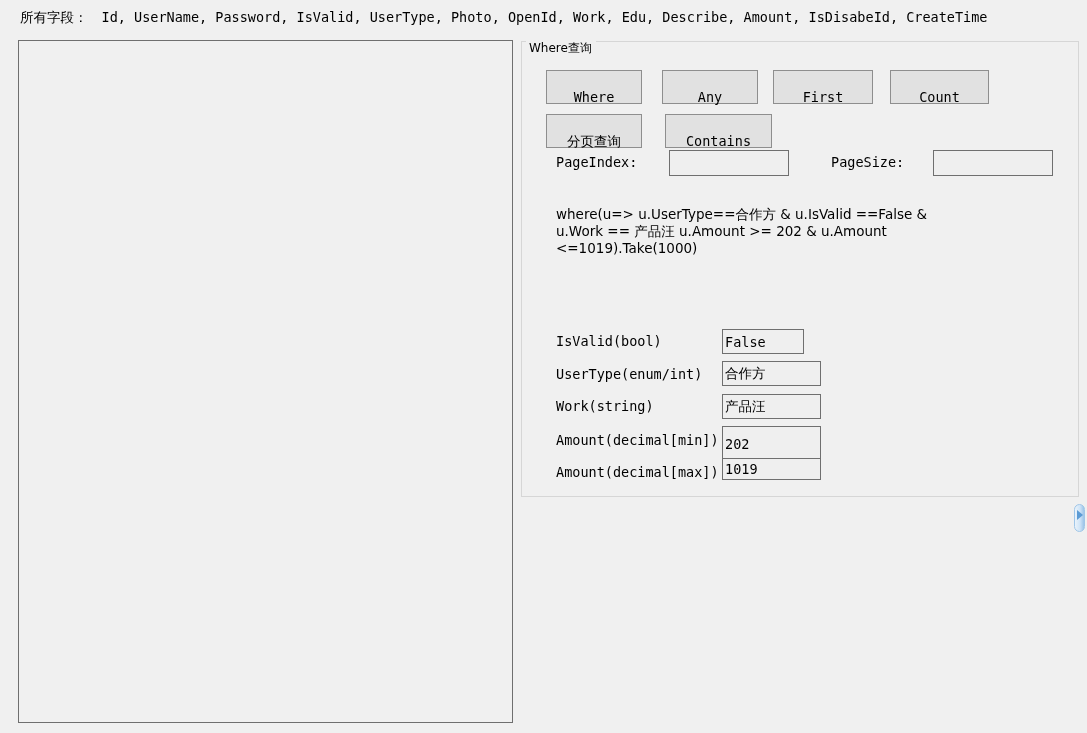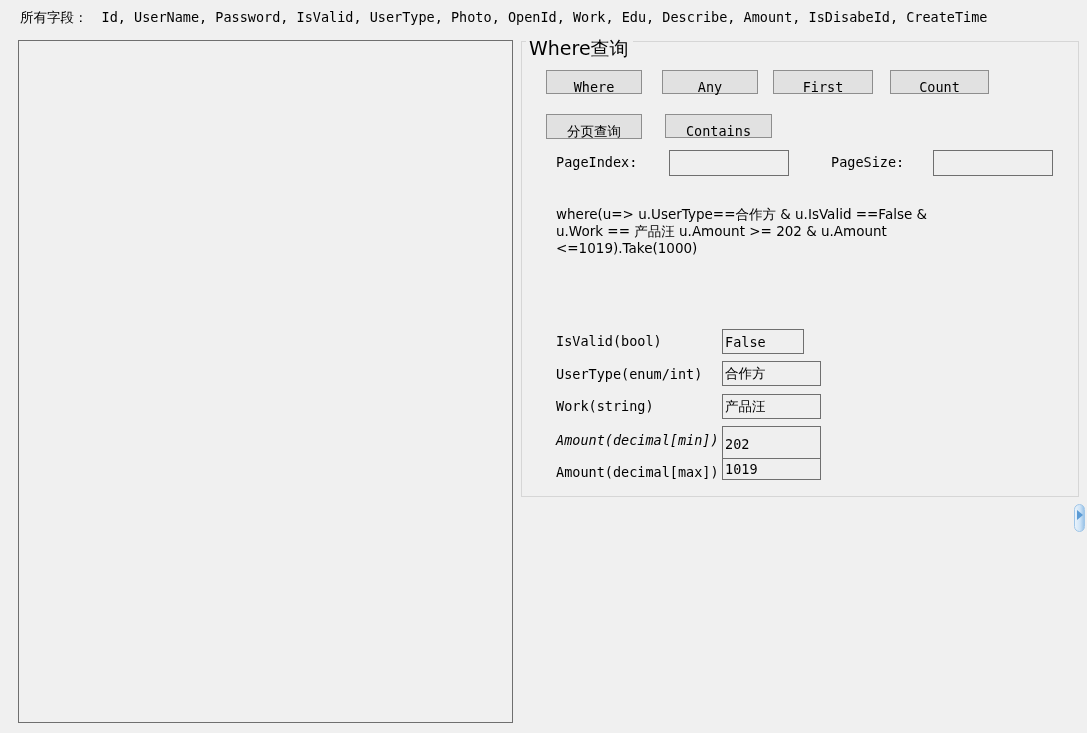--- a/index.html
+++ b/index.html
@@ -52,37 +52,37 @@
     border: 1px solid #d6d6d6;
     box-sizing: border-box;
     background: transparent;
   }
   #where-group-title {
     position: absolute;
     left: 526px;
     top: 40px;
     background: #f0f0f0;
     padding: 0 4px 0 3px;
-    font-size: 19px;
+    font-size: 12px;
     line-height: 16px;
     color: #000;
   }
 
   
   .btn {
     position: absolute;
     background: #e1e1e1;
     border: 1px solid #8e8e8e;
     box-sizing: border-box;
     font-family: "DejaVu Sans Mono", "Liberation Mono", monospace;
     font-size: 13.5px;
     color: #000;
     text-align: center;
     line-height: 20px;
-    padding: 6px;
+    padding: 16px;
     cursor: default;
   }
   #btn-where    { left: 546px; top: 70px; width: 96px; height: 24px; }
   #btn-any      { left: 662px; top: 70px; width: 96px; height: 24px; }
   #btn-first    { left: 773px; top: 70px; width: 100px; height: 24px; }
   #btn-count    { left: 890px; top: 70px; width: 99px; height: 24px; }
   #btn-paging   { left: 546px; top: 114px; width: 96px; height: 25px; }
   #btn-contains { left: 665px; top: 114px; width: 107px; height: 24px; }
 
   
@@ -121,21 +121,21 @@
     line-height: 17px;
     white-space: pre-wrap;
     word-break: break-word;
     color: #000;
   }
 
   
   #lbl-isvalid    { left: 556px; top: 333px; }
   #lbl-usertype   { left: 556px; top: 366px; }
   #lbl-work       { left: 556px; top: 398px; }
-  #lbl-amount-min { left: 556px; top: 432px; font-style: italic; }
+  #lbl-amount-min { left: 556px; top: 432px; }
   #lbl-amount-max { left: 556px; top: 464px; }
 
   #inp-isvalid    { left: 722px; top: 329px; width: 82px; height: 25px; }
   #inp-usertype   { left: 722px; top: 361px; width: 99px; height: 25px; }
   #inp-work       { left: 722px; top: 394px; width: 99px; height: 25px; }
   #inp-amount-min { left: 722px; top: 426px; width: 99px; height: 36px; }
   #inp-amount-max { left: 722px; top: 458px; width: 99px; height: 22px; }
 
   .cjk { font-family: "DejaVu Sans", "Liberation Sans", sans-serif; }
 

